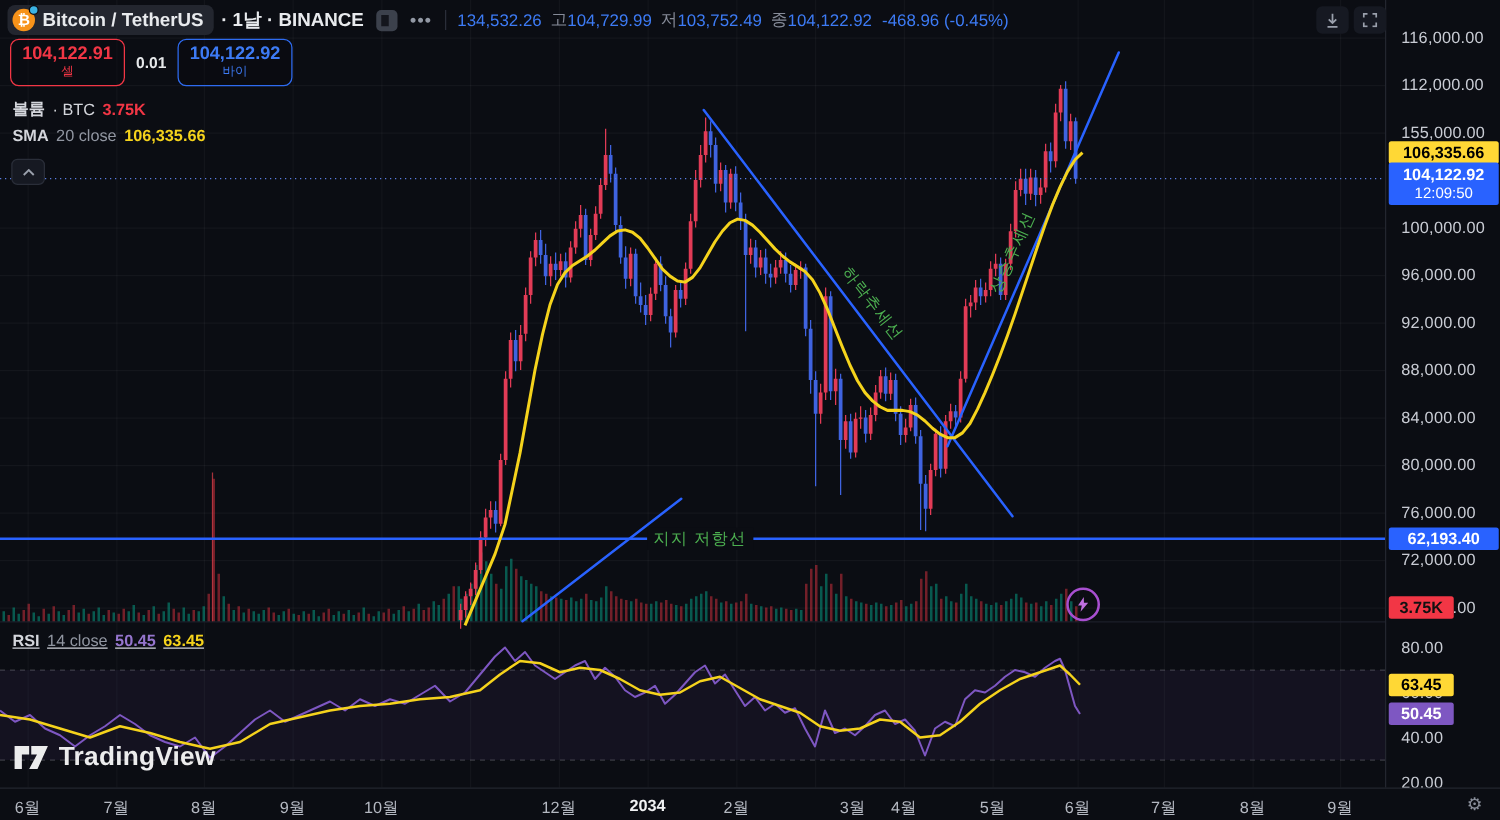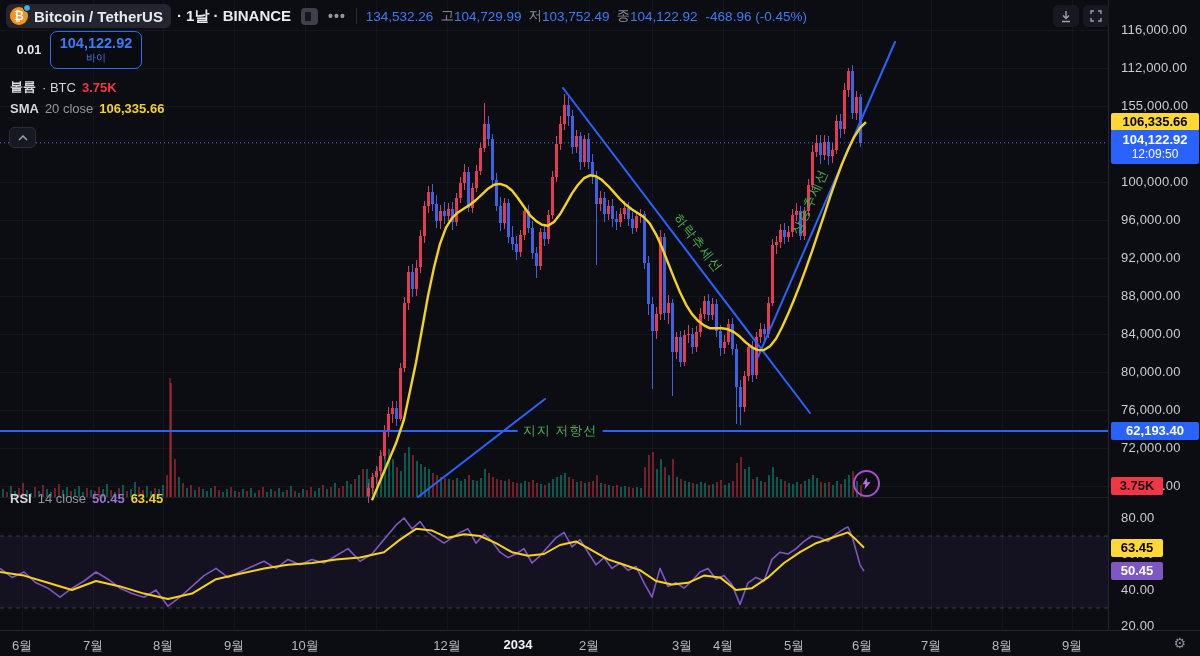--- a/index.html
+++ b/index.html
@@ -591,20 +591,27 @@
     <div class="anno" style="--rot:-66deg; left:810px; top:202px;">상승추세선</div>
     <div class="anno flat" style="left:560px; top:431px;">지지 저항선</div>
   </div>
 
   <div id="bolt-btn">
     <svg width="13" height="15" viewBox="0 0 24 24">
       <path d="M13 1 L4.5 13.5 H10 L8.2 23 L19.5 9.5 H13.2 Z" fill="#bf6fe0"></path>
     </svg>
   </div>
 
+  <div id="watermark">
+    <svg width="30" height="24" viewBox="0 0 36 28">
+      <path d="M2 3 h14 v8 h-7 v14 h-7 z" fill="#fff"></path>
+      <path d="M18 3 h16 l-10 22 h-8 l7.5 -14 h-5.5 z" fill="#fff"></path>
+    </svg>
+    <span class="wm-text">TradingView</span>
+  </div>
 
   <div id="legend">
     <div id="symbol-row">
       <div id="symbol-pill">
         <span class="btc-icon">₿<span class="btc-badge"></span></span>
         <span id="symbol-title">Bitcoin / TetherUS</span>
       </div>
       <span id="symbol-sub">· 1날 · BINANCE</span>
       <span class="flag-icon"></span>
       <span class="dots-icon">•••</span>
@@ -615,20 +622,24 @@
         <span class="val">104,729.99</span>
         <span class="lbl">저</span>
         <span class="val">103,752.49</span>
         <span class="lbl">종</span>
         <span class="val">104,122.92</span>
         <span class="chg">-468.96 (-0.45%)</span>
       </div>
     </div>
 
     <div id="trade-row">
+      <div id="sell-btn" class="trade-btn">
+        <div class="price">104,122.91</div>
+        <div class="side">셀</div>
+      </div>
       <div id="spread">0.01</div>
       <div id="buy-btn" class="trade-btn">
         <div class="price">104,122.92</div>
         <div class="side">바이</div>
       </div>
     </div>
 
     <div class="ind-row" style="top:78px;">
       <span class="ind-name">볼륨</span>
       <span class="ind-name" style="font-weight:normal;">· BTC</span>
@@ -637,21 +648,21 @@
     <div class="ind-row" style="top:101px;">
       <span class="ind-name">SMA</span>
       <span class="ind-param">20 close</span>
       <span style="color:#f5d31c; font-weight:bold;">106,335.66</span>
     </div>
     <div id="collapse-btn">
       <svg width="10" height="6" viewBox="0 0 10 6">
         <polyline points="1,5 5,1 9,5" fill="none" stroke="#9aa0ac" stroke-width="1.5"></polyline>
       </svg>
     </div>
-    <div class="ind-row" style="top:491px;">
+    <div class="ind-row" style="top:505px;text-decoration:underline;">
       <span class="ind-name">RSI</span>
       <span class="ind-param">14 close</span>
       <span style="color:#9575cd; font-weight:bold;">50.45</span>
       <span style="color:#f5d31c; font-weight:bold;">63.45</span>
     </div>
   </div>
 
   <div class="tr-btn" style="left:1053px;">
     <svg width="12" height="13" viewBox="0 0 12 13">
       <path d="M6 1 v7 M3 5.5 L6 8.5 L9 5.5 M2 11.5 h8" stroke="#9aa0ac" stroke-width="1.4" fill="none"></path>

